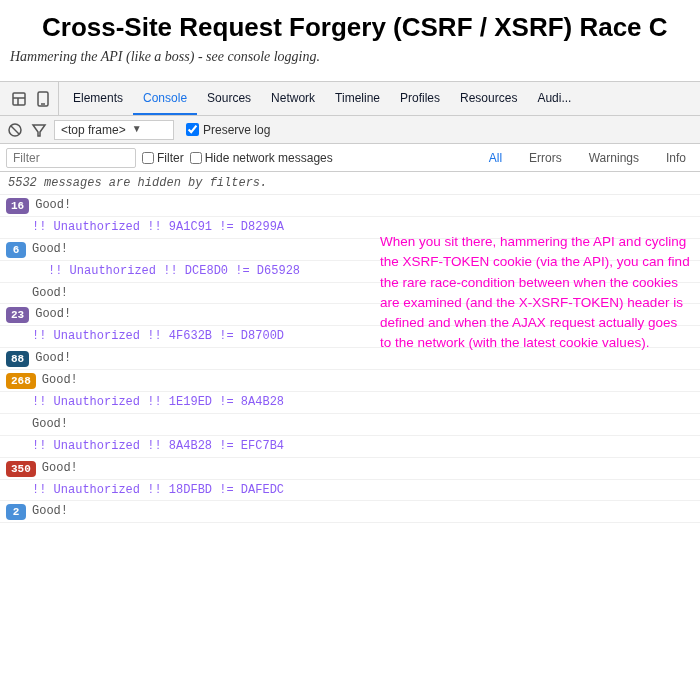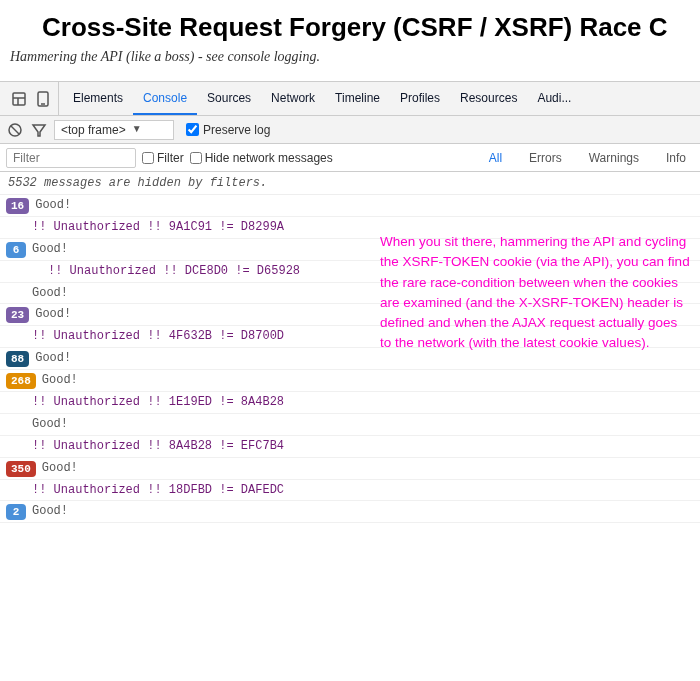--- a/index.html
+++ b/index.html
@@ -43,21 +43,21 @@
 
     .console-row { display: flex; align-items: flex-start; padding: 2px 6px; border-bottom: 1px solid #f0f0f0; min-height: 18px; }
     .badge { display: inline-flex; align-items: center; justify-content: center; min-width: 20px; height: 16px; border-radius: 4px; font-size: 11px; font-weight: bold; color: #fff; padding: 0 5px; margin-right: 6px; flex-shrink: 0; margin-top: 1px; }
     .badge.purple { background: #7b5ea7; }
     .badge.blue { background: #4a90d9; }
     .badge.orange { background: #e08c00; }
     .badge.dark-blue { background: #1a5276; }
     .badge.red { background: #c0392b; }
     .console-text { color: #333; font-size: 12px; line-height: 1.4; }
     .console-text.good { color: #555; }
-    .console-text.error { color: #701a75; }
+    .console-text.error { color: #8b5cf6; }
 
     
     .annotation-bubble { position: absolute; top: 60px; right: 10px; width: 310px; font-family: 'Comic Sans MS', cursive, sans-serif; font-size: 13.5px; color: #ff00cc; line-height: 1.5; }
 
     .console-wrapper { position: relative; }
   </style>
 </head>
 <body>
 
 <div class="page-header">

